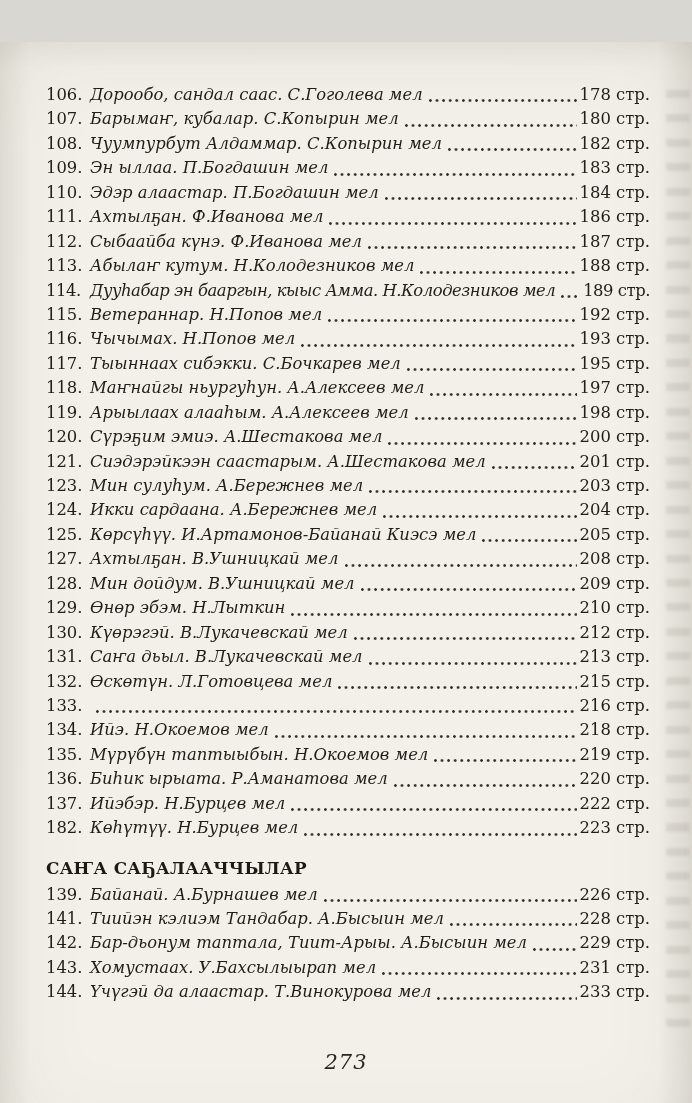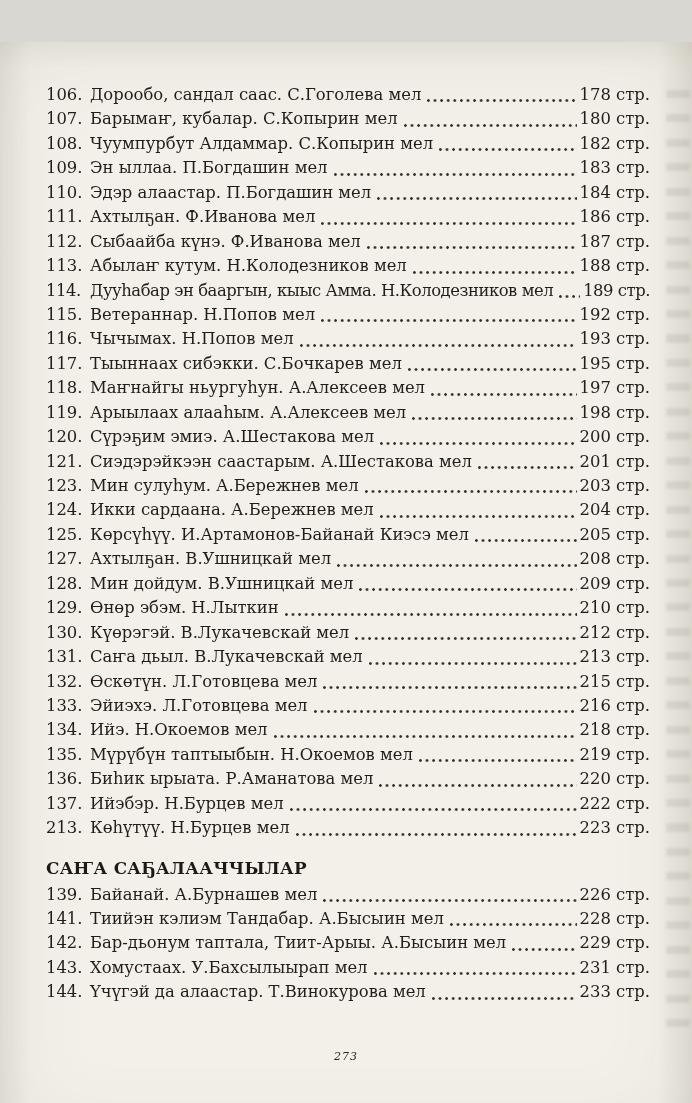--- a/index.html
+++ b/index.html
@@ -25,42 +25,42 @@
   .content {
     position: absolute; top: 41px; left: 46px; right: 42px;
     color: #211d19;
   }
   .entry {
     display: flex; align-items: baseline;
     height: 24.45px; line-height: 24.45px;
     font-size: 16.4px; white-space: nowrap;
   }
   .num   { flex: 0 0 44px; }
-  .title { flex: 0 1 auto; }
+  .title { flex: 0 1 auto; font-style: italic; }
   .leader {
     flex: 1 1 auto; min-width: 6px;
     align-self: flex-end;
     height: 3px; margin: 0 3px 5px 6px;
     background-image: radial-gradient(circle at 1.4px 1.5px, #35302a 1.05px, rgba(53,48,42,0) 1.6px);
     background-size: 6.6px 3px;
     background-repeat: repeat-x;
   }
   .pageref { flex: 0 0 auto; text-align: right; }
   
   #part1 div.entry:nth-of-type(9) { letter-spacing: -0.45px; }
   .section-heading {
     margin: 15px 0 3px 0;
     font-size: 16.8px; font-weight: bold;
     letter-spacing: 0.3px; line-height: 24px;
     color: #1d1a16;
   }
   .footer {
     position: absolute; top: 1008px; left: 0; width: 100%;
     text-align: center;
-    font-style: italic; font-size: 11px; letter-spacing: 1px;
+    font-style: italic; font-size: 21px; letter-spacing: 1px;
     color: #2a2622;
   }
   .bleed {
     position: absolute; top: 48px; right: 2px;
     width: 24px; height: 950px;
     opacity: 0.38; filter: blur(1.6px);
     background-image: repeating-linear-gradient(180deg,
       rgba(110,100,88,0.35) 0px, rgba(110,100,88,0.35) 8px,
       rgba(110,100,88,0) 8px, rgba(110,100,88,0) 24.45px);
     pointer-events: none;
@@ -246,21 +246,20 @@
 
         <div class="entry">
           <span class="num">132.</span>
           <span class="title">Өскөтүн. Л.Готовцева мел</span>
           <span class="leader"></span>
           <span class="pageref">215 стр.</span>
         </div>
 
         <div class="entry">
           <span class="num">133.</span>
-          <span class="title">Эйиэхэ. Л.Готовцева мел</span>
           <span class="leader"></span>
           <span class="pageref">216 стр.</span>
         </div>
 
         <div class="entry">
           <span class="num">134.</span>
           <span class="title">Ийэ. Н.Окоемов мел</span>
           <span class="leader"></span>
           <span class="pageref">218 стр.</span>
         </div>
@@ -280,21 +279,21 @@
         </div>
 
         <div class="entry">
           <span class="num">137.</span>
           <span class="title">Ийэбэр. Н.Бурцев мел</span>
           <span class="leader"></span>
           <span class="pageref">222 стр.</span>
         </div>
 
         <div class="entry">
-          <span class="num">213.</span>
+          <span class="num">182.</span>
           <span class="title">Көһүтүү. Н.Бурцев мел</span>
           <span class="leader"></span>
           <span class="pageref">223 стр.</span>
         </div>
       </div>
 
     <h2 class="section-heading">САҤА САҔАЛААЧЧЫЛАР</h2>
 
     <div class="toc-part" id="part2">
 

